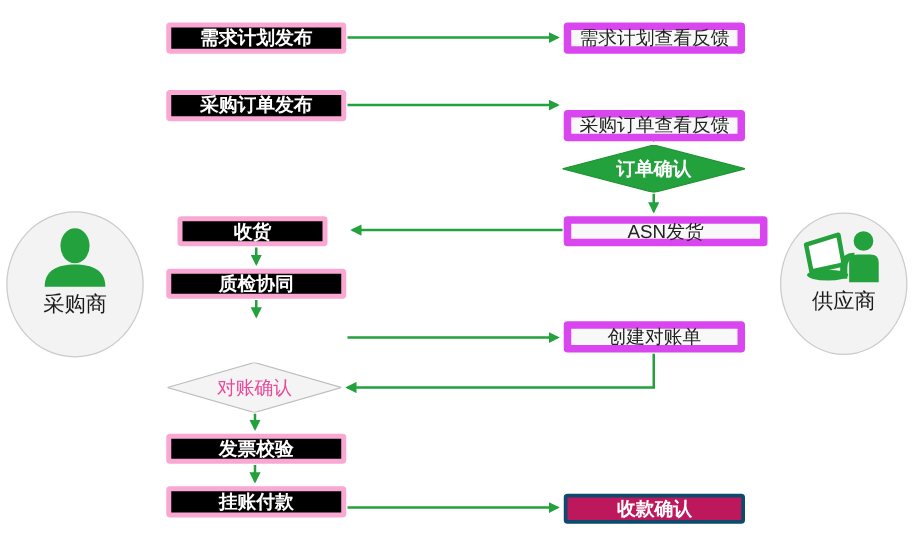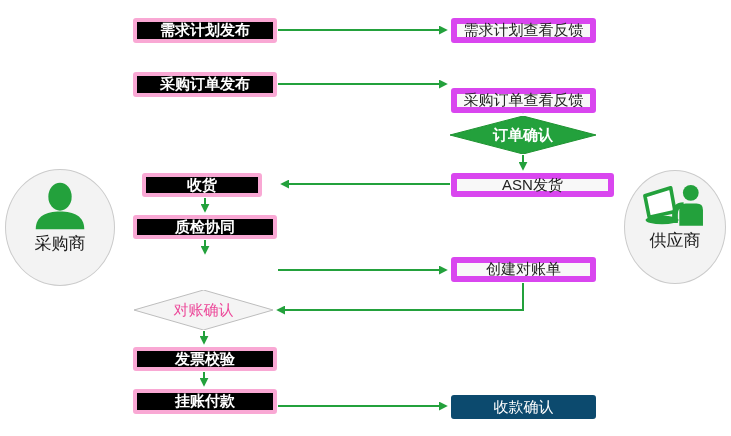--- a/index.html
+++ b/index.html
@@ -7,21 +7,21 @@
     position:relative; width:731px; height:436px; background:#ffffff;
     font-family:"Liberation Sans","DejaVu Sans",sans-serif; overflow:hidden;
   }
   .node {
     position:absolute; box-sizing:border-box; display:flex;
     align-items:center; justify-content:center;
     font-size:15px; border-radius:3px; white-space:nowrap;
   }
   .node.green  { background:#000000; border:4px solid #f9a8d4; color:#ffffff; font-weight:600; }
   .node.plain  { background:#F8F8F8; border:6px solid #d946ef; color:#222222; }
-  .node.red    { background:#0c4a6e; border:3px solid #0c4a6e; color:#ffffff; font-weight:400; }
+  .node.red    { background:#be185d; border:3px solid #0c4a6e; color:#ffffff; font-weight:700; }
   .diamond { position:absolute; }
   .diamond svg.shape { position:absolute; left:0; top:0; width:100%; height:100%; display:block; }
   .diamond .lbl {
     position:absolute; left:0; top:0; right:0; bottom:0;
     display:flex; align-items:center; justify-content:center; font-size:15px;
   }
   .diamond.green .lbl { color:#ffffff; font-weight:600; }
   .diamond.gray  .lbl { color:#ec4899; }
   .actor {
     position:absolute; box-sizing:border-box; background:#F3F3F3;

